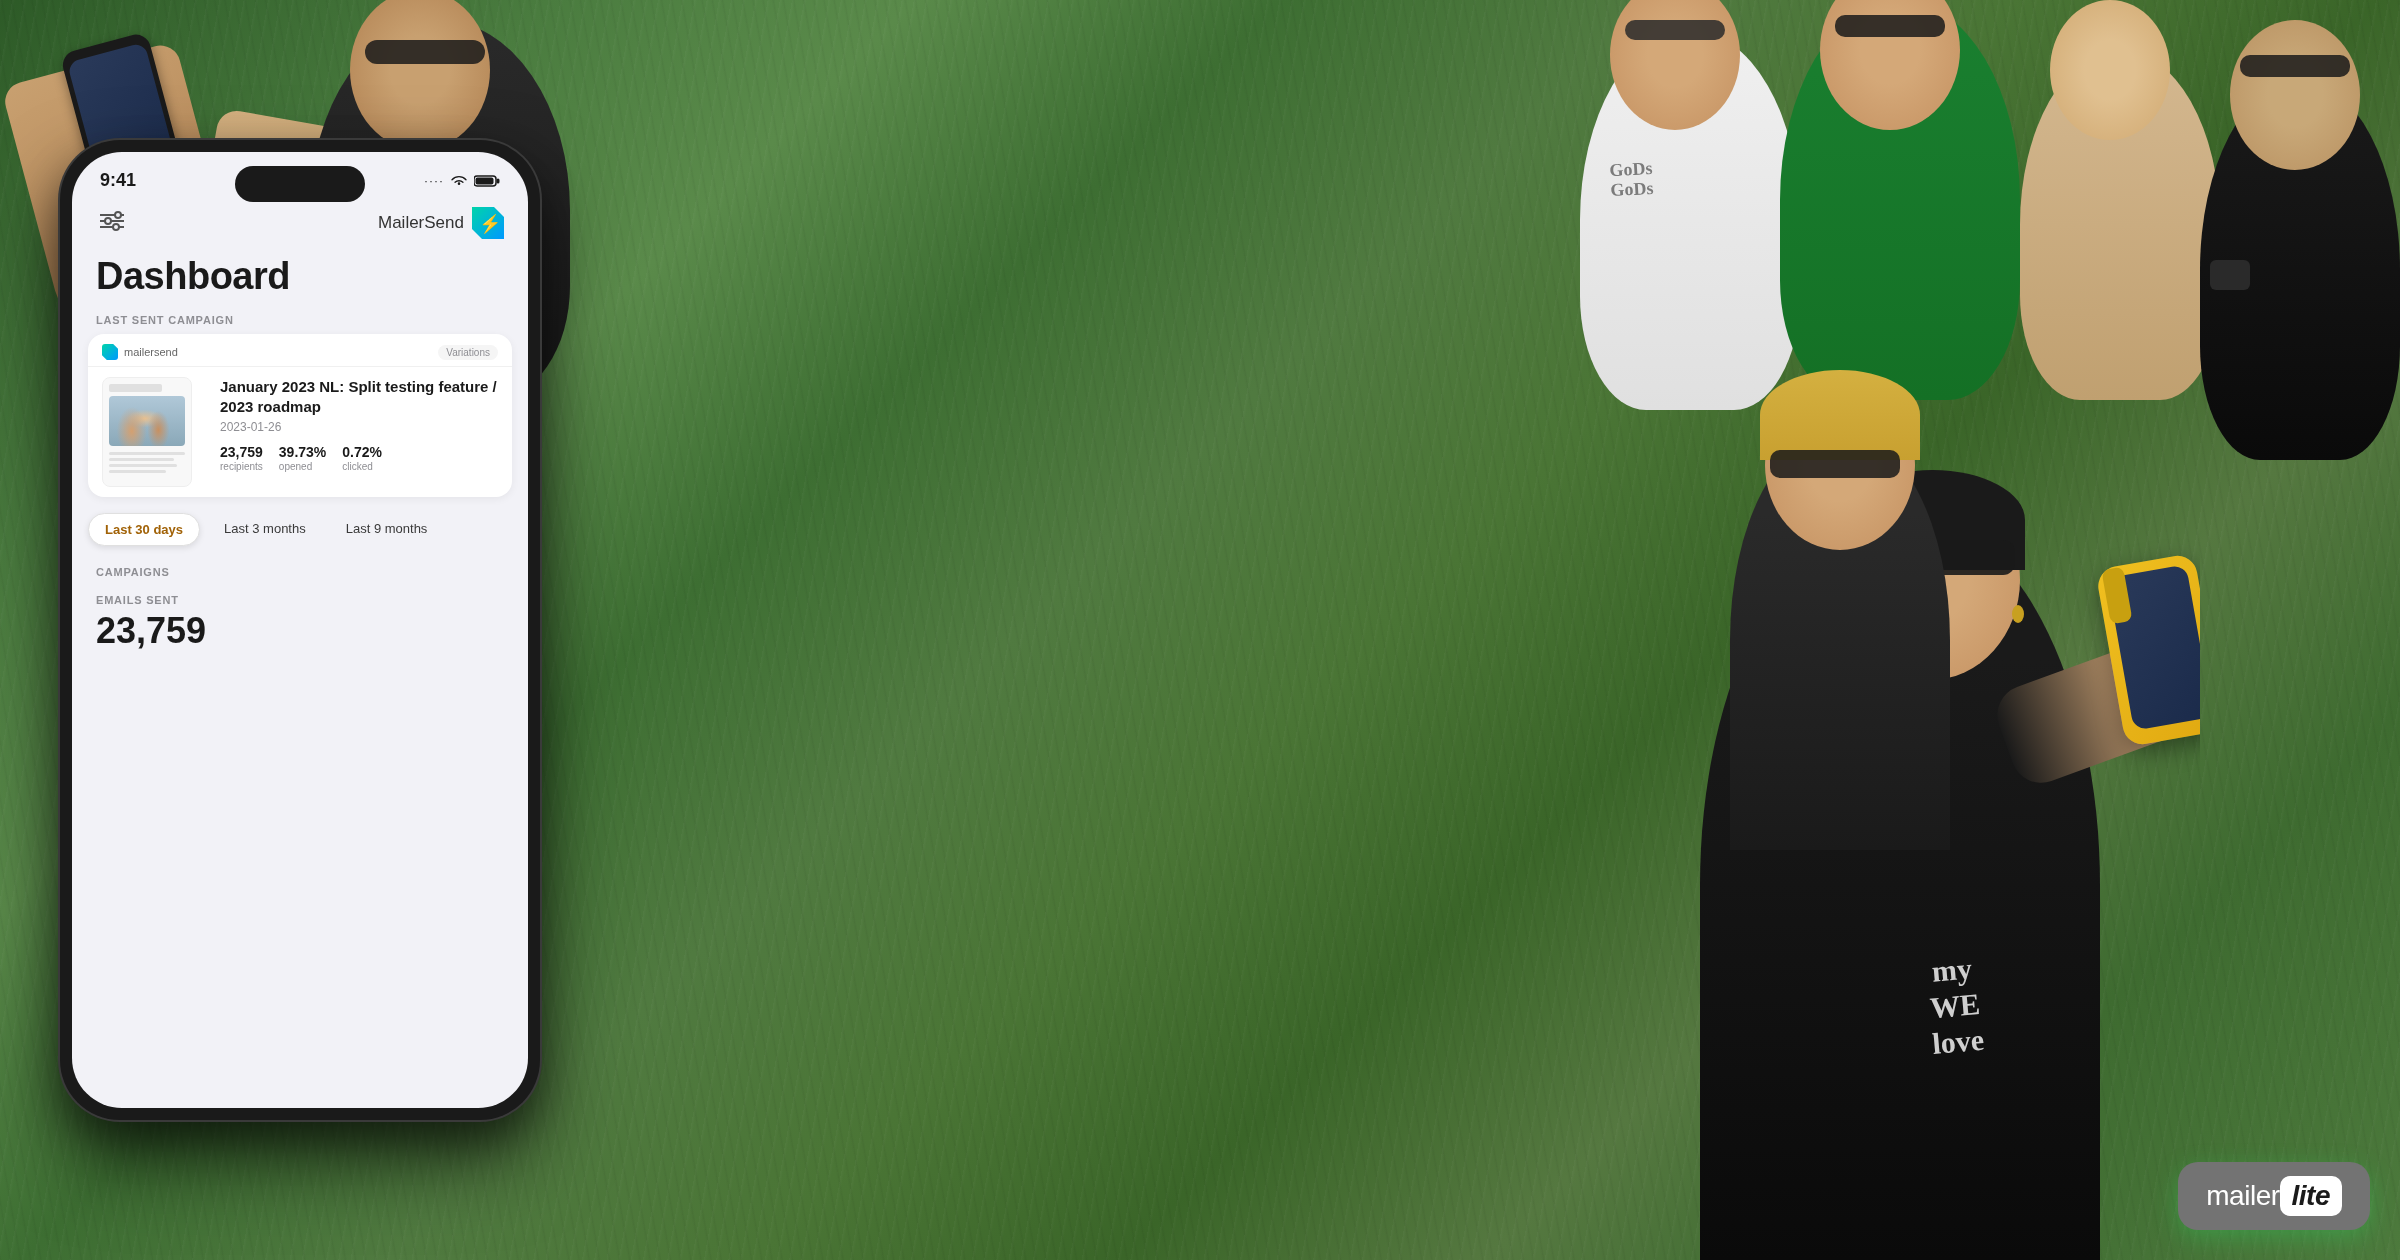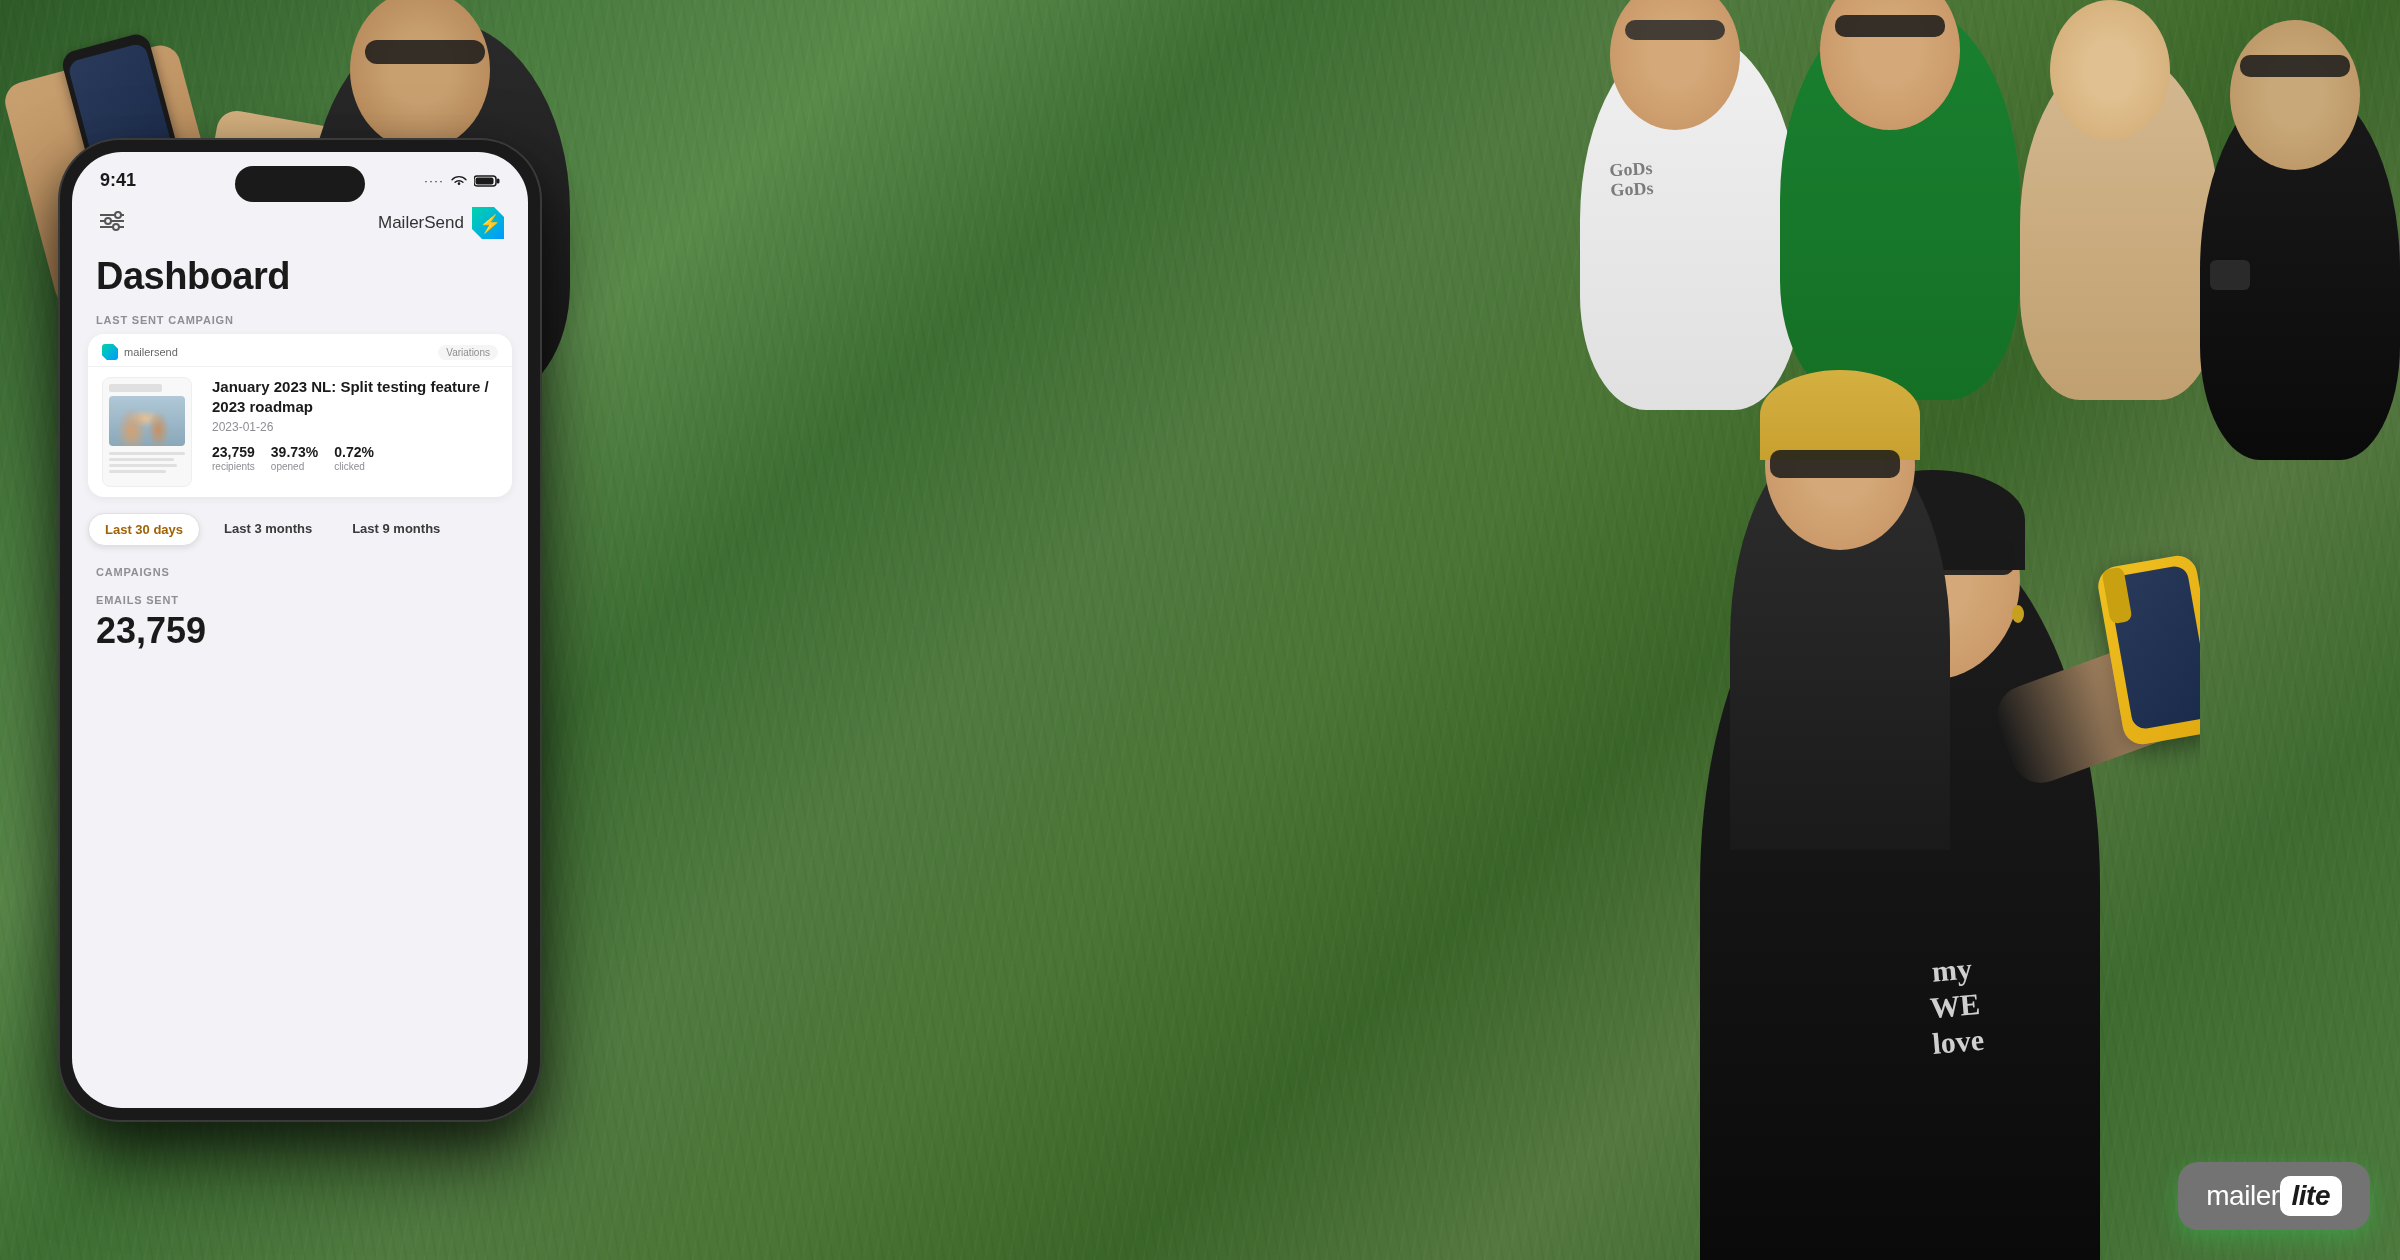--- a/index.html
+++ b/index.html
@@ -195,21 +195,21 @@
       font-size: 10px;
       color: #8e8e93;
       background: #f5f5f5;
       padding: 2px 8px;
       border-radius: 10px;
     }
 
     .card-content {
       display: flex;
       padding: 10px 14px;
-      gap: 20px;
+      gap: 28px;
     }
 
     .email-thumbnail {
       width: 90px;
       height: 110px;
       background: #f8f8f8;
       border-radius: 8px;
       flex-shrink: 0;
       overflow: hidden;
       border: 1px solid #eee;
@@ -308,21 +308,21 @@
     .time-tabs {
       display: flex;
       gap: 8px;
       padding: 0 16px 16px;
     }
 
     .time-tab {
       padding: 8px 16px;
       border-radius: 20px;
       font-size: 13px;
-      font-weight: 700;
+      font-weight: 400;
       cursor: pointer;
     }
 
     .time-tab.active {
       background: white;
       color: #a16207;
       box-shadow: 0 2px 6px rgba(0,0,0,0.1);
       border: 1.5px solid #e0e0e0;
       font-weight: 600;
     }

